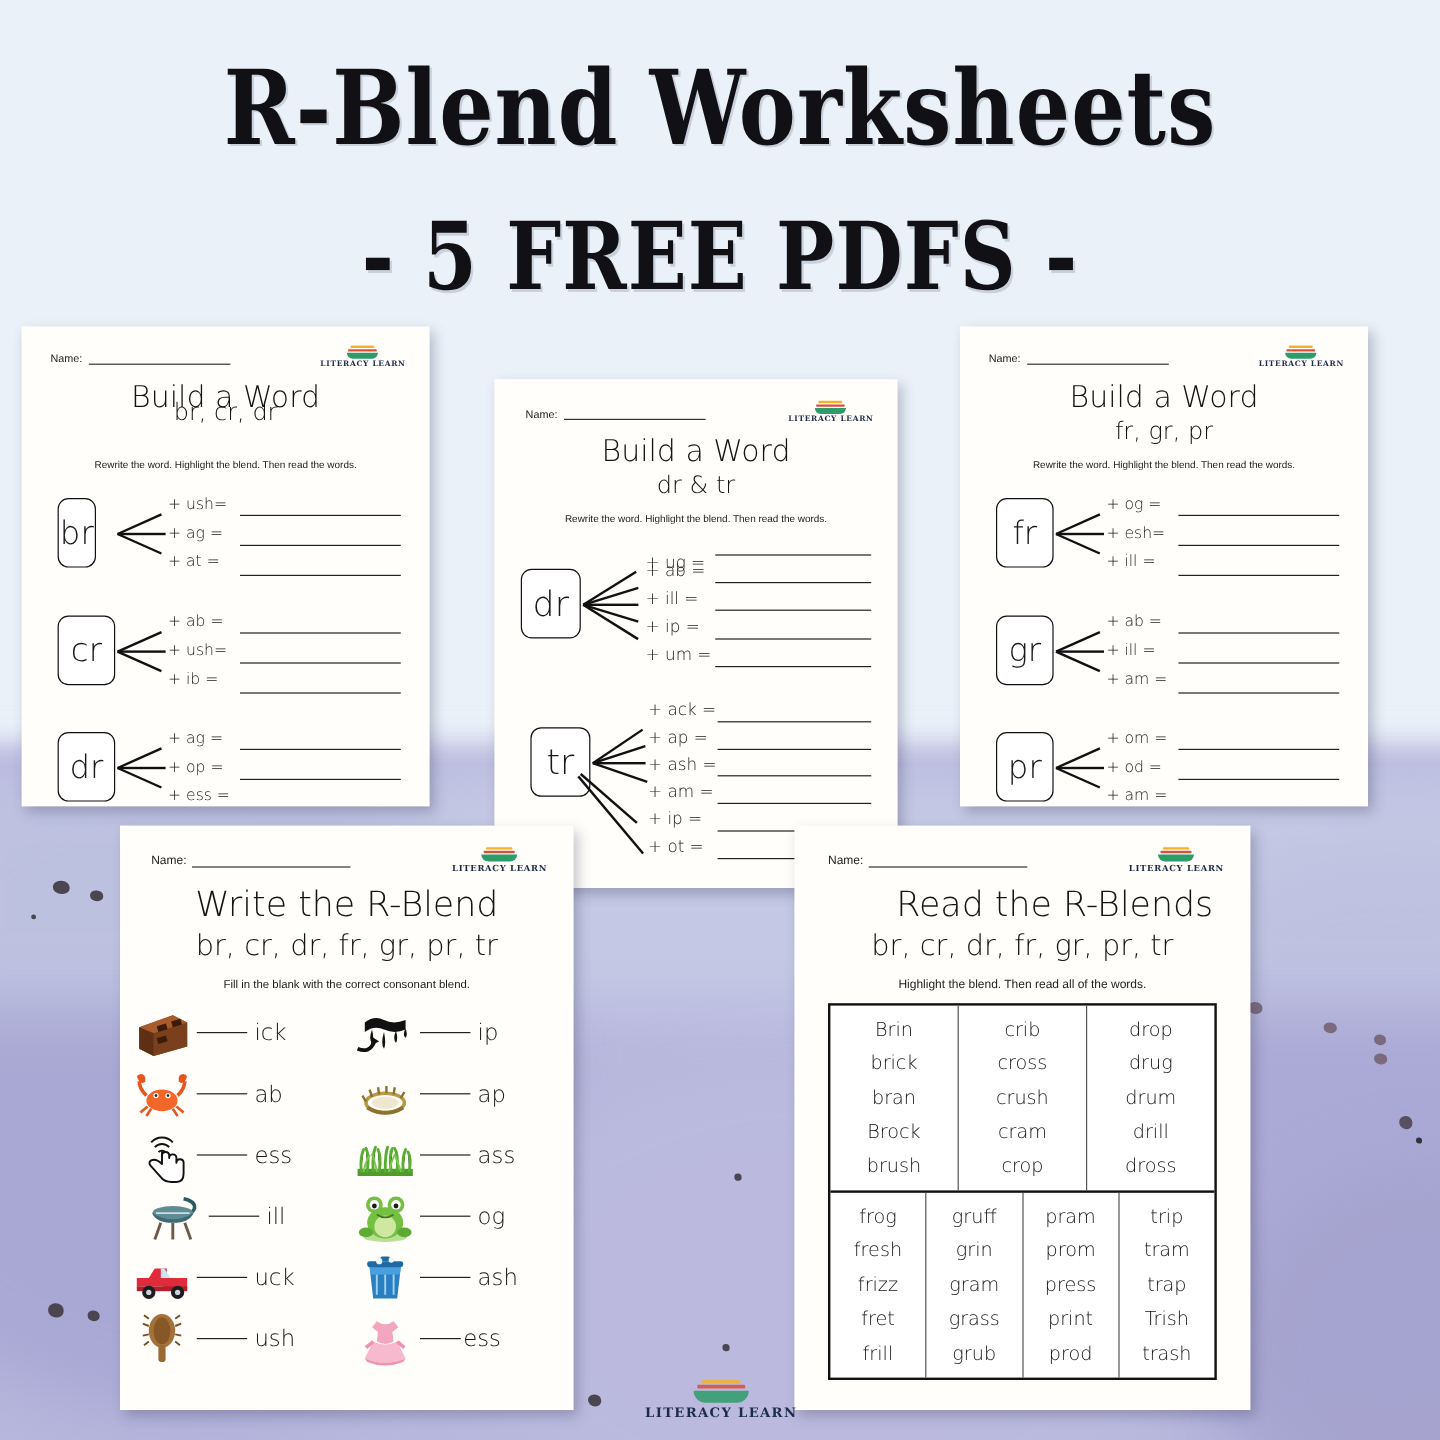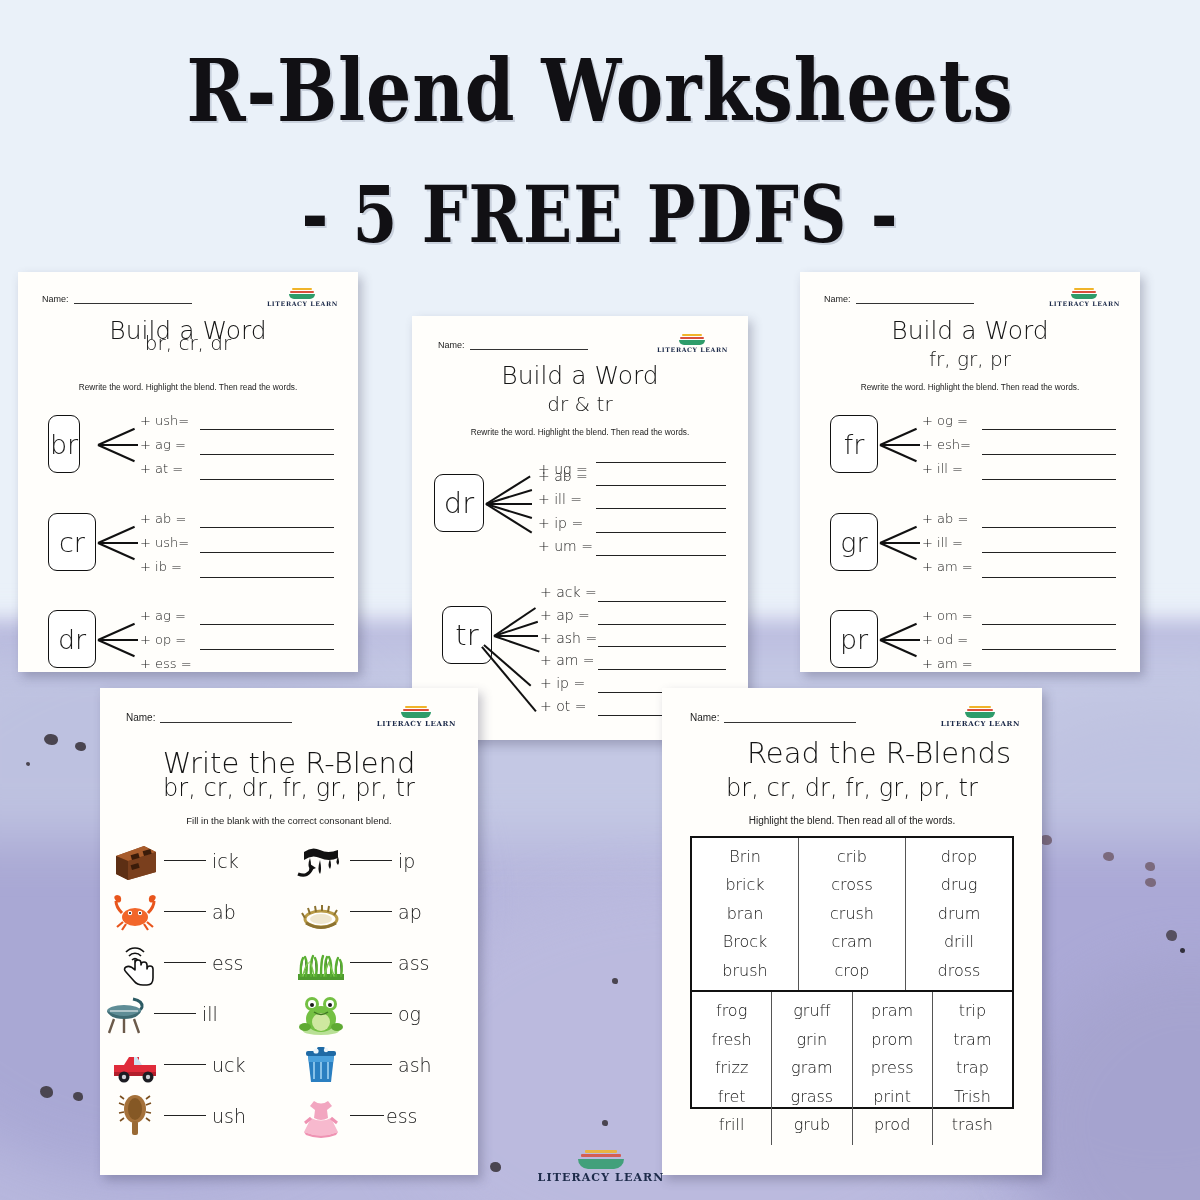--- a/index.html
+++ b/index.html
@@ -322,21 +322,21 @@
     <span class="nameline" style="width:132px;"></span>
   </div>
   <div class="logo" style="right:22px;top:18px;">
     <div class="logo-mark" style="width:30px;height:12px;">
       <i style="left:4px;top:0px;width:22px;height:2px;background:#f0b429;"></i>
       <i style="left:2px;top:3px;width:26px;height:2px;background:#d94f3d;"></i>
       <i style="left:0px;top:6px;width:30px;height:6px;background:#2e9c6a;border-radius:0 0 14px 14px;"></i>
     </div>
     <div class="logo-txt" style="font-size:7px;">LITERACY LEARN</div>
   </div>
-  <div class="w-title" style="top:48px;font-size:29px;margin-top:10px;">Write the R-Blend</div>
+  <div class="w-title" style="top:48px;font-size:29px;">Write the R-Blend</div>
   <div class="w-sub" style="top:86px;font-size:24px;">br, cr, dr, fr, gr, pr, tr</div>
   <div class="w-instr" style="top:127px;font-size:9.5px;">Fill in the blank with the correct consonant blend.</div>
 
   <div class="picrow" style="left:10px;top:150px;">
     <span class="pic">
       <svg viewBox="0 0 50 46">
         <g>
           <path d="M6 18 L34 8 L46 14 L46 34 L18 42 L6 36 Z" fill="#8a4a22"></path>
           <path d="M6 18 L34 8 L46 14 L18 23 Z" fill="#a85c2c"></path>
           <path d="M18 23 L46 14 L46 34 L18 42 Z" fill="#7a3f1d"></path>
@@ -376,21 +376,21 @@
         <path d="M16 12 a12 12 0 0 1 18 0" stroke="#111" stroke-width="1.6" fill="none"></path>
         <path d="M19 16 a8 8 0 0 1 12 0" stroke="#111" stroke-width="1.6" fill="none"></path>
         <path d="M22 20 a4.5 4.5 0 0 1 6 0" stroke="#111" stroke-width="1.6" fill="none"></path>
         <path d="M25 20 v10 q-5 -5 -9 -3 q-3 2 0 5 l8 9 q3 4 9 4 h4 q6 0 6 -7 v-9 q0 -3 -3 -3 q-3 0 -3 3 v-4 q0 -3 -3 -3 q-3 0 -3 3 v-2 q0 -3 -3 -3 q-3 0 -3 3 z" fill="#fff" stroke="#111" stroke-width="1.6" stroke-linejoin="round"></path>
       </svg>
     </span>
     <span class="blank"></span>
     <span class="ending">ess</span>
   </div>
 
-  <div class="picrow" style="left:0;top:303px;">
+  <div class="picrow" style="left:20px;top:303px;">
     <span class="pic">
       <svg viewBox="0 0 50 46">
         <path d="M33 8 q10 2 9 8 q-1 4 -6 4" fill="none" stroke="#2c5a63" stroke-width="3"></path>
         <ellipse cx="24" cy="20" rx="17" ry="6" fill="#5f8d96"></ellipse>
         <path d="M7 20 q17 10 34 0 q-3 8 -17 8 q-14 0 -17 -8z" fill="#3e6a72"></path>
         <path d="M14 28 l-5 14 M24 28 l0 14 M34 28 l5 14" stroke="#6b5a4a" stroke-width="2.4"></path>
         <path d="M10 20 h28" stroke="#d0dde0" stroke-width="1.4"></path>
       </svg>
     </span>
     <span class="blank"></span>
@@ -545,21 +545,21 @@
       <i style="left:4px;top:0px;width:22px;height:2px;background:#f0b429;"></i>
       <i style="left:2px;top:3px;width:26px;height:2px;background:#d94f3d;"></i>
       <i style="left:0px;top:6px;width:30px;height:6px;background:#2e9c6a;border-radius:0 0 14px 14px;"></i>
     </div>
     <div class="logo-txt" style="font-size:7px;">LITERACY LEARN</div>
   </div>
   <div class="w-title" style="top:48px;font-size:29px;margin-left:27px;">Read the R-Blends</div>
   <div class="w-sub" style="top:86px;font-size:24px;">br, cr, dr, fr, gr, pr, tr</div>
   <div class="w-instr" style="top:127px;font-size:10px;">Highlight the blend. Then read all of the words.</div>
 
-  <div class="wtable" style="left:28px;top:148px;width:324px;height:273px;">
+  <div class="wtable" style="left:28px;top:148px;width:324px;height:314px;">
     <div class="wtrow top">
       <div class="wtcol">
         <span>Brin</span>
         <span>brick</span>
         <span>bran</span>
         <span>Brock</span>
         <span>brush</span>
       </div>
       <div class="wtcol">
         <span>crib</span>

